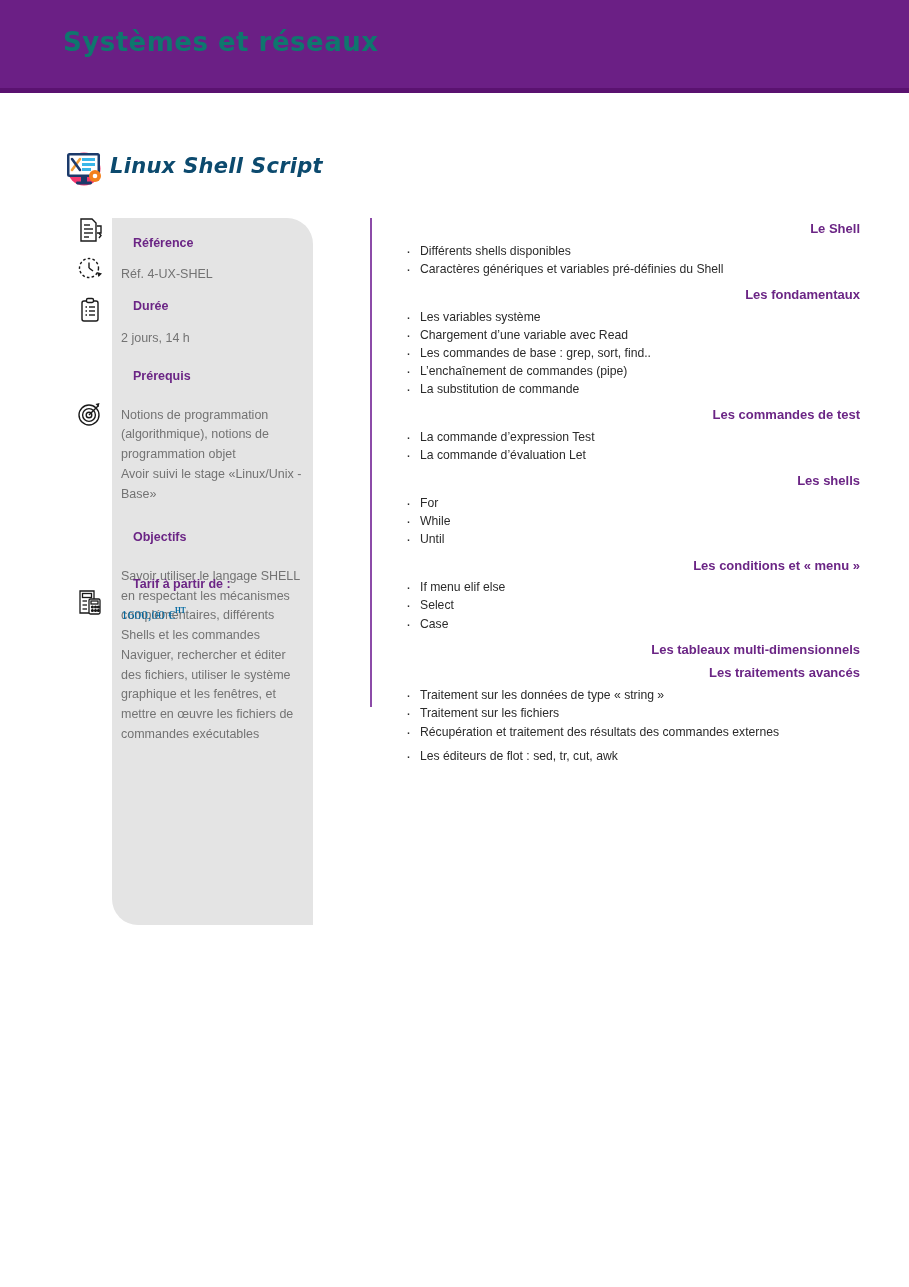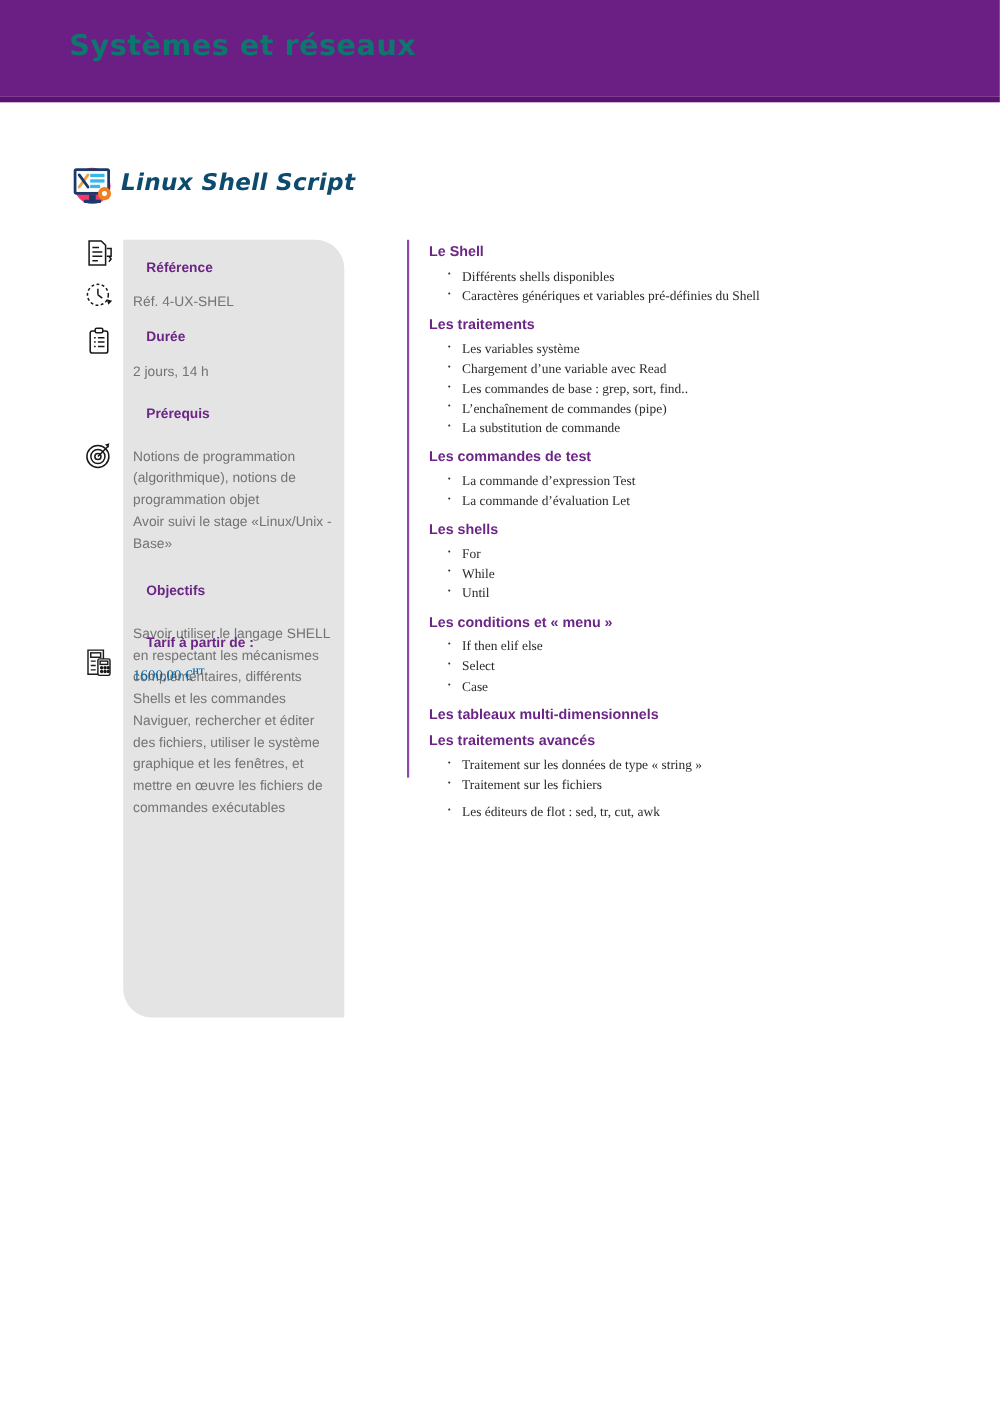--- a/index.html
+++ b/index.html
@@ -139,26 +139,26 @@
     top: 218px;
     width: 470px;
   }
   .prog-heading {
     color: #6B2585;
     font-size: 13px;
     font-weight: bold;
     margin: 0;
     padding: 2px 0 3px 0;
     line-height: 1.45;
+    text-align: right;
   }
   .prog-list {
     list-style: none;
     margin: 0 0 6px 0;
     padding: 0 0 0 30px;
-    font-family: Liberation Serif, serif;
   }
   .prog-list li {
     color: #2B2B2B;
     font-size: 12.2px;
     line-height: 1.32;
     position: relative;
     padding: 1px 0;
   }
   .prog-list li::before {
     content: "\00B7";
@@ -289,47 +289,48 @@
   </p>
 </div>
 
 <div class="program-rule"></div>
 <div class="program" id="program-root">
     <p class="prog-heading">Le Shell</p>
     <ul class="prog-list">
       <li>Différents shells disponibles</li>
       <li>Caractères génériques et variables pré-définies du Shell</li>
     </ul>
-    <p class="prog-heading">Les traitements</p>
+    <p class="prog-heading">Les fondamentaux</p>
     <ul class="prog-list">
       <li>Les variables système</li>
       <li>Chargement d’une variable avec Read</li>
       <li>Les commandes de base : grep, sort, find..</li>
       <li>L’enchaînement de commandes (pipe)</li>
       <li>La substitution de commande</li>
     </ul>
     <p class="prog-heading">Les commandes de test</p>
     <ul class="prog-list">
       <li>La commande d’expression Test</li>
       <li>La commande d’évaluation Let</li>
     </ul>
     <p class="prog-heading">Les shells</p>
     <ul class="prog-list">
       <li>For</li>
       <li>While</li>
       <li>Until</li>
     </ul>
     <p class="prog-heading">Les conditions et « menu »</p>
     <ul class="prog-list">
-      <li>If then elif else</li>
+      <li>If menu elif else</li>
       <li>Select</li>
       <li>Case</li>
     </ul>
     <p class="prog-heading">Les tableaux multi-dimensionnels</p>
     <p class="prog-heading">Les traitements avancés</p>
     <ul class="prog-list">
       <li>Traitement sur les données de type « string »</li>
       <li>Traitement sur les fichiers</li>
+      <li>Récupération et traitement des résultats des commandes externes</li>
     </ul>
     <ul class="prog-list">
       <li>Les éditeurs de flot : sed, tr, cut, awk</li>
     </ul>
   </div>
 
 </body></html>

